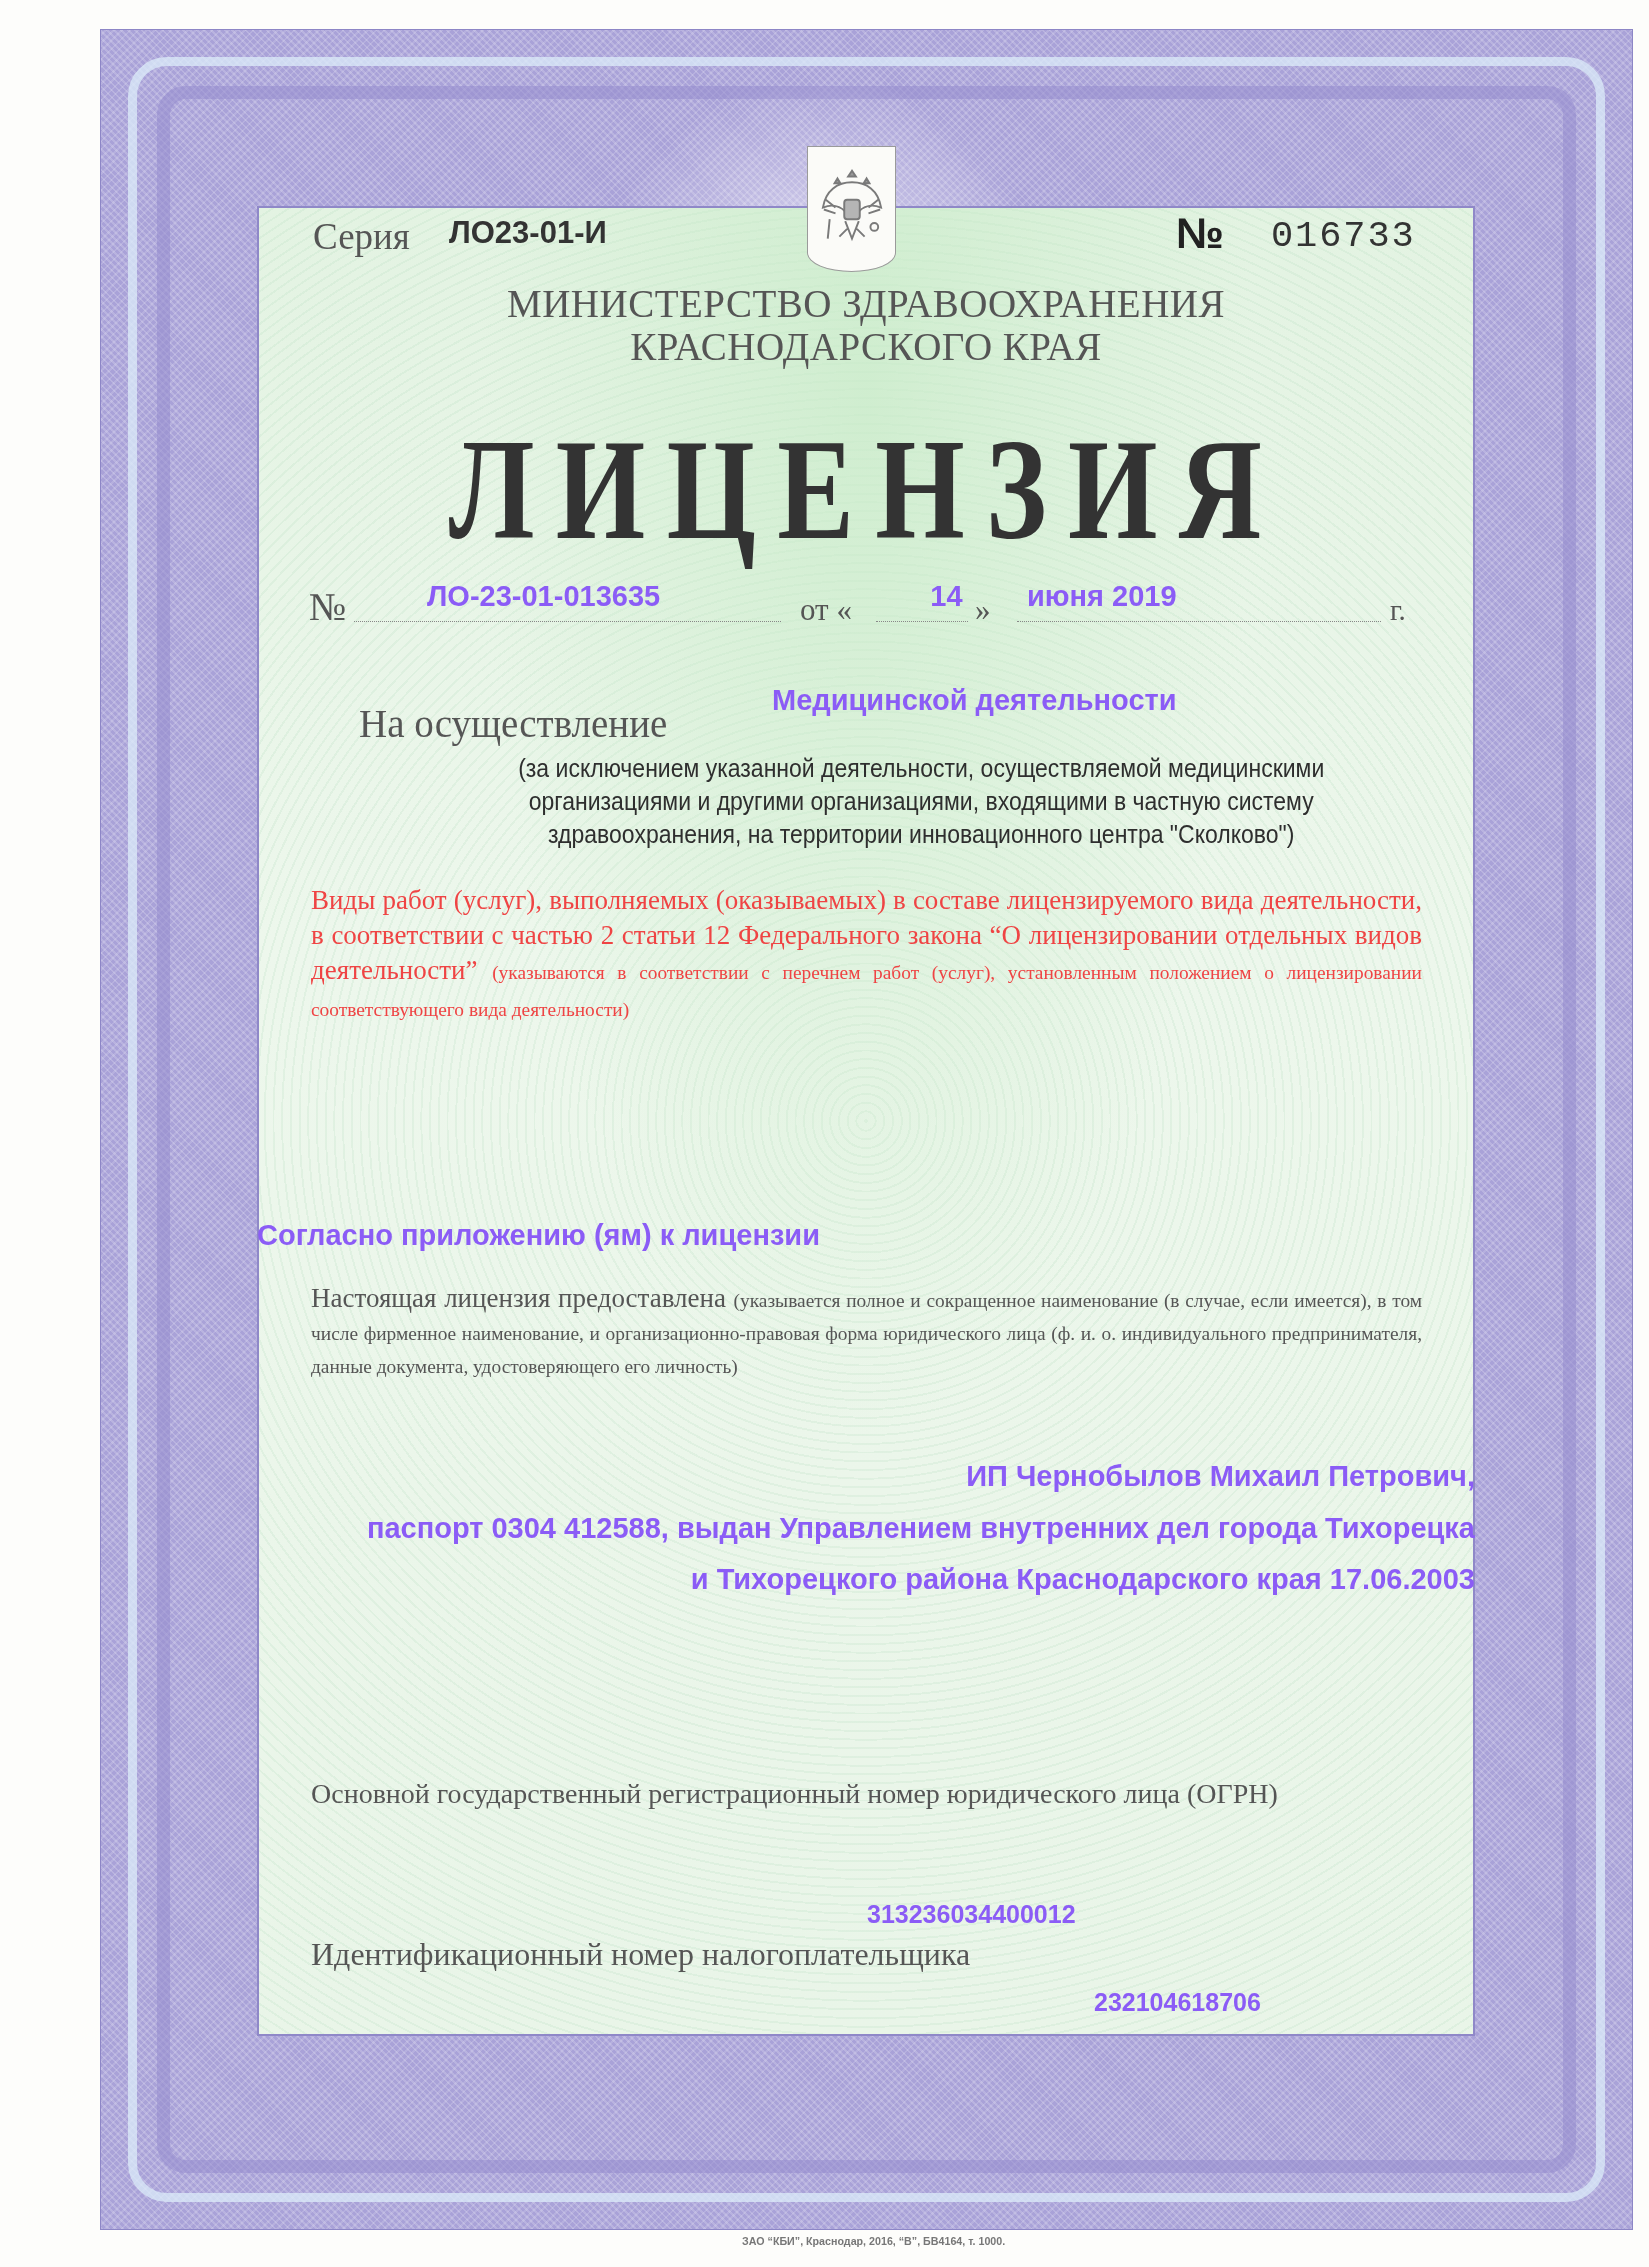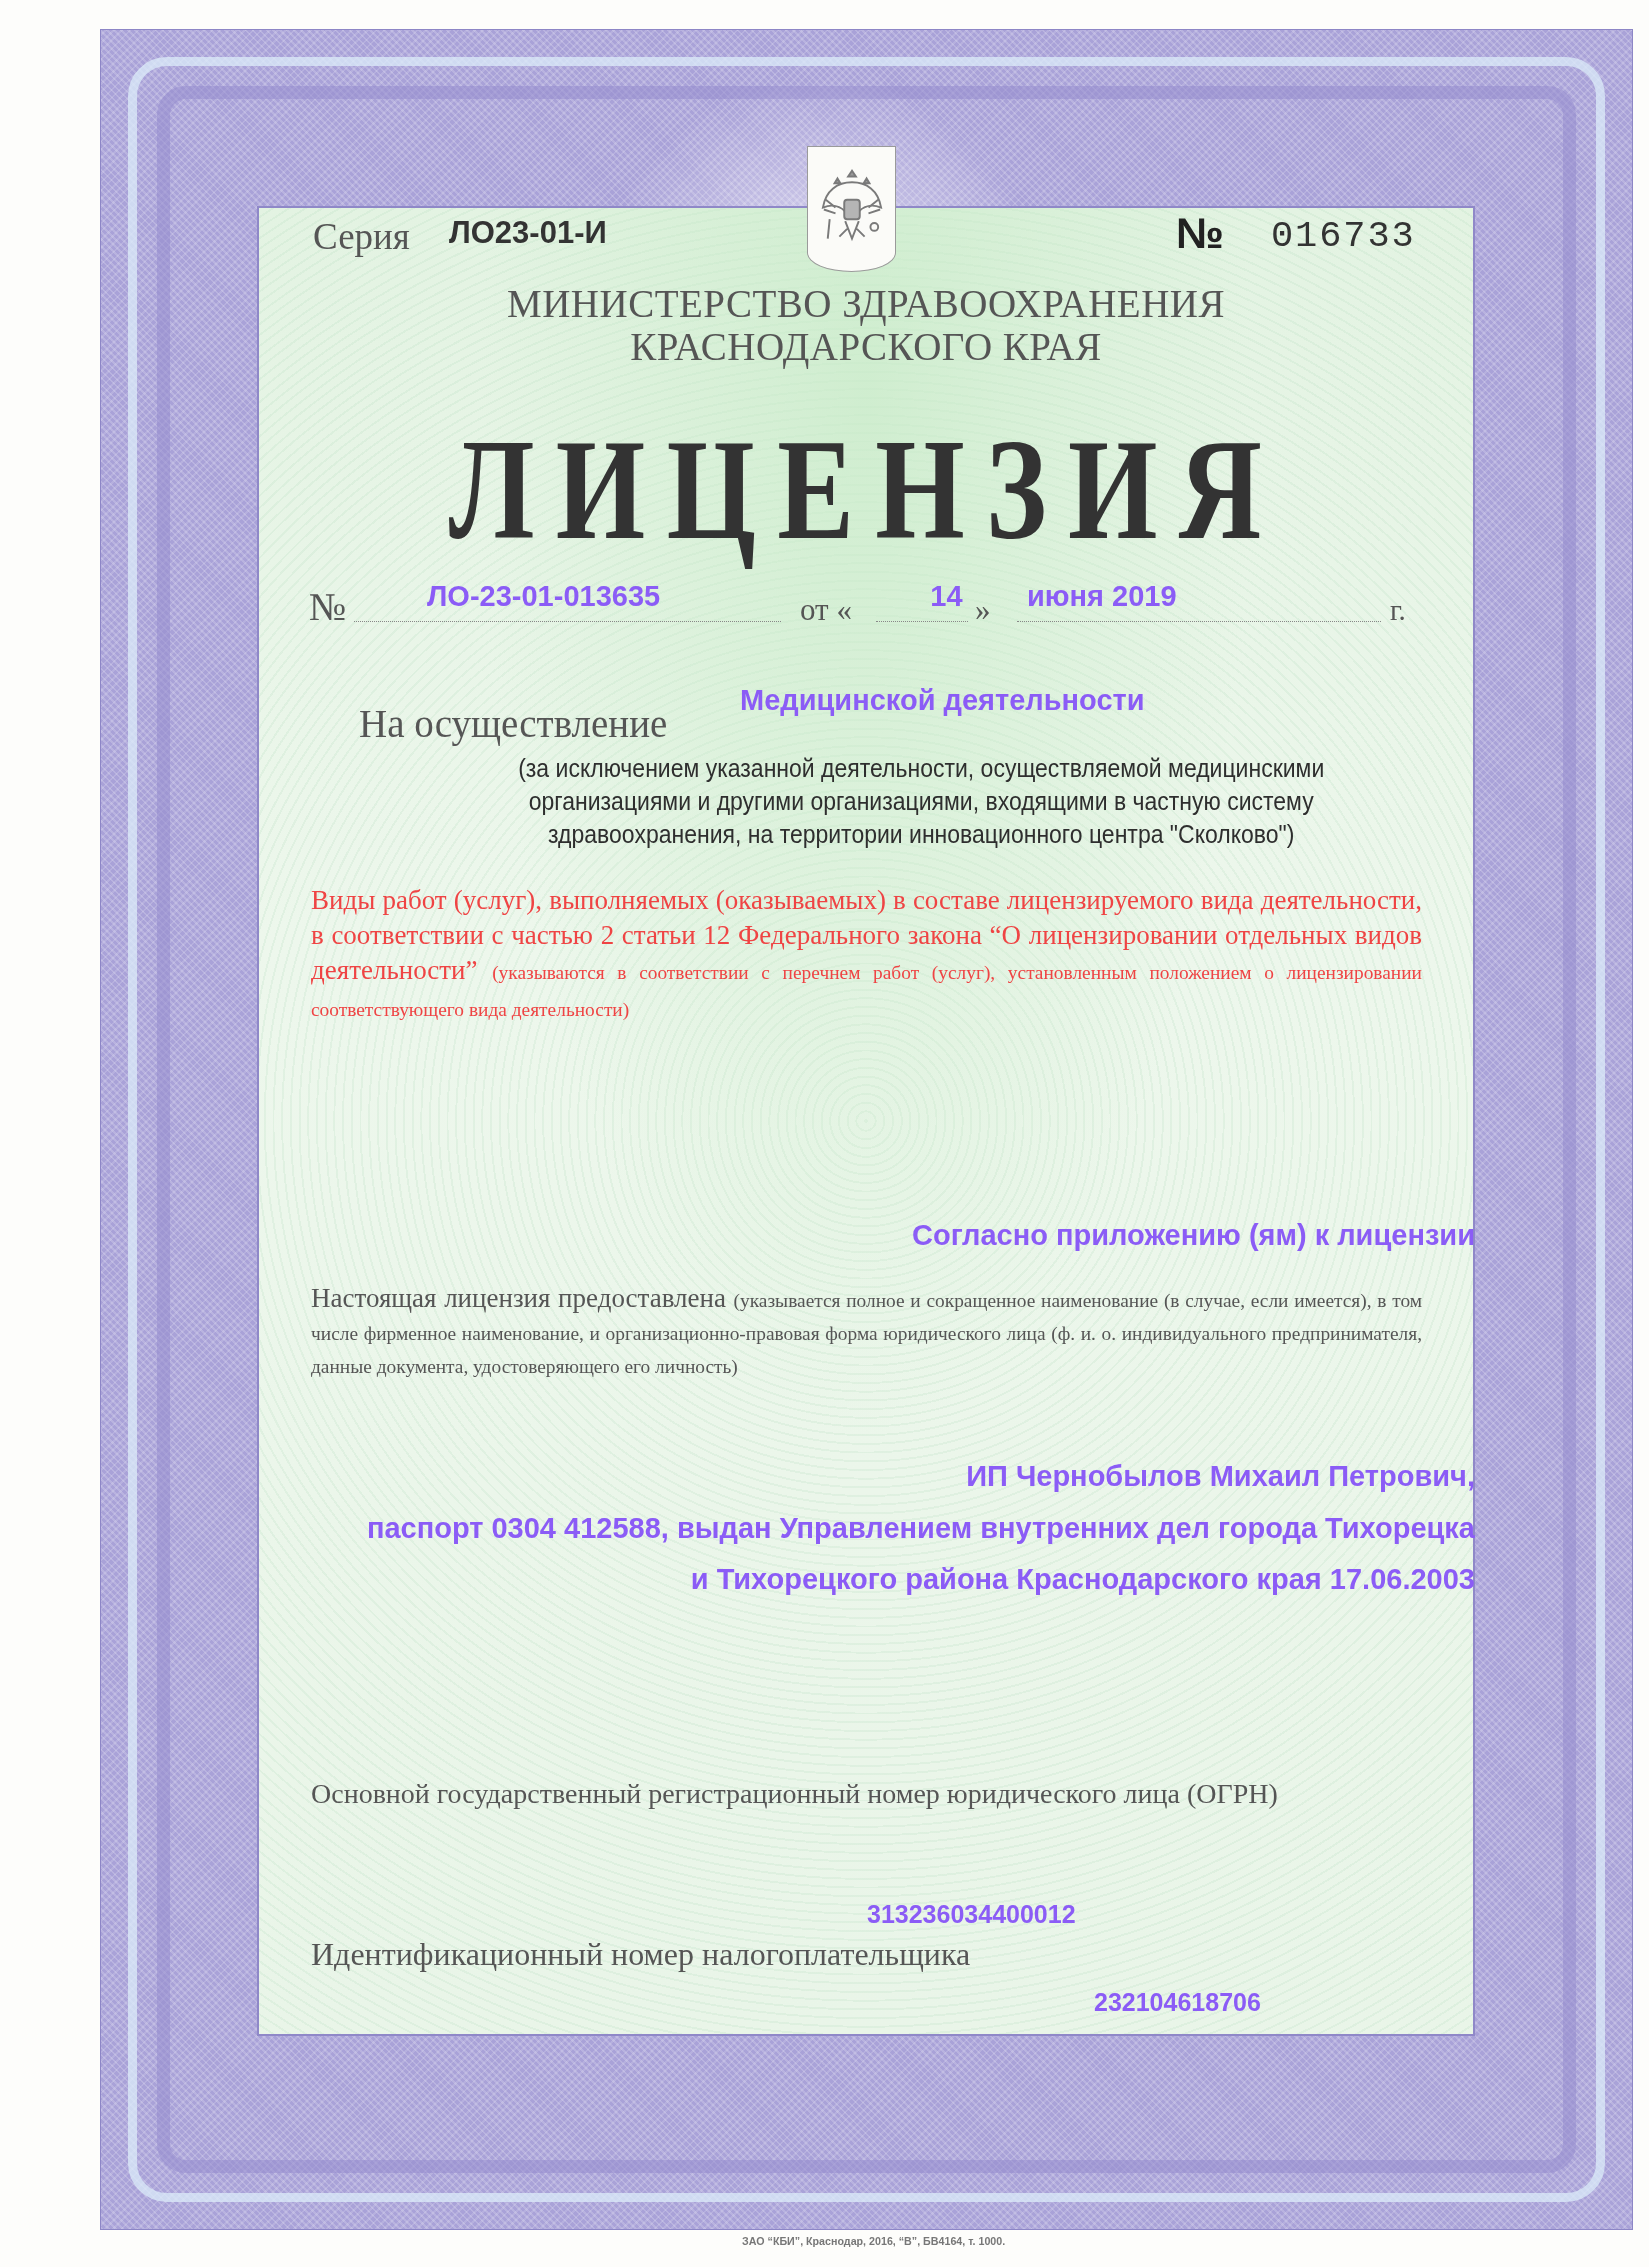--- a/index.html
+++ b/index.html
@@ -48,25 +48,25 @@
   .title { left:257px; width:1218px; top:408px; text-align:center; font-size:115px; font-weight:bold; color:#333; letter-spacing:21.3px; transform:scaleY(1.25); transform-origin:top; }
   .licno-label { left:309px; top:584px; font-size:39px; color:#555; }
   .line { position:absolute; border-bottom:1.9px dotted #888; }
   .fill { font-family:Liberation Sans, sans-serif; font-weight:bold; font-size:29px; color:#8b5cf6; }
   .licno-value { left:427px; top:580px; }
   .ot { left:800px; top:592px; font-size:31px; color:#555; }
   .day { left:927px; top:580px; width:39px; text-align:center; }
   .month { left:1027px; top:580px; }
   .g { left:1390px; top:594px; font-size:29px; color:#555; }
   .na-label { left:359px; top:701px; font-size:39px; color:#555; }
-  .activity { left:740px; top:684px; }
+  .activity { left:772px; top:684px; }
   .activity-note { left:475px; top:752px; width:970px; text-align:center; font-family:"Liberation Sans", sans-serif; font-size:25px; line-height:33px; color:#2e2e2e; transform:scaleX(0.92); transform-origin:left; }
   .works { left:311px; top:883px; width:1111px; font-size:27px; line-height:35px; color:#ef4444; text-align:justify; }
   .works small { font-size:19.4px; }
-  .appendix { left:257px; width:1218px; top:1219px; text-align:right; }
+  .appendix { left:257px; width:1218px; top:1219px; text-align:left; }
   .granted { left:311px; top:1283px; width:1111px; font-size:27px; line-height:31px; color:#555; text-align:justify; }
   .granted small { font-size:19.4px; }
   .holder { left:257px; width:1218px; text-align:right; }
   .holder.l1 { top:1460px; }
   .holder.l2 { top:1512px; }
   .holder.l3 { top:1563px; }
   .ogrn-label { left:311px; top:1778px; font-size:28px; color:#555; }
   .ogrn-value { left:867px; top:1900px; font-size:25px; }
   .inn-label { left:311px; top:1936px; font-size:32px; color:#555; }
   .inn-value { left:1094px; top:1976px; font-size:25px;margin-top:12px; }

